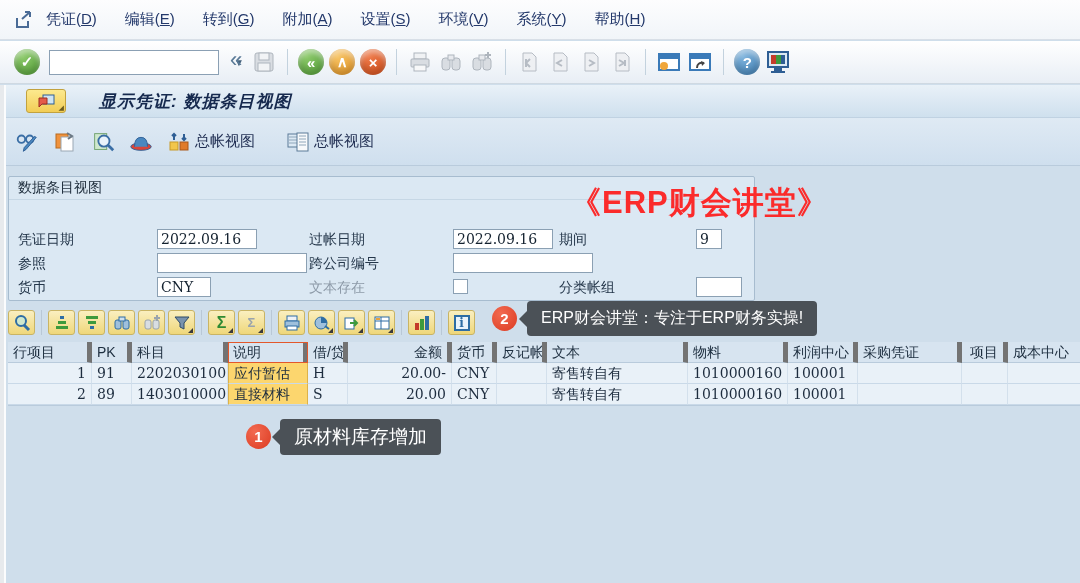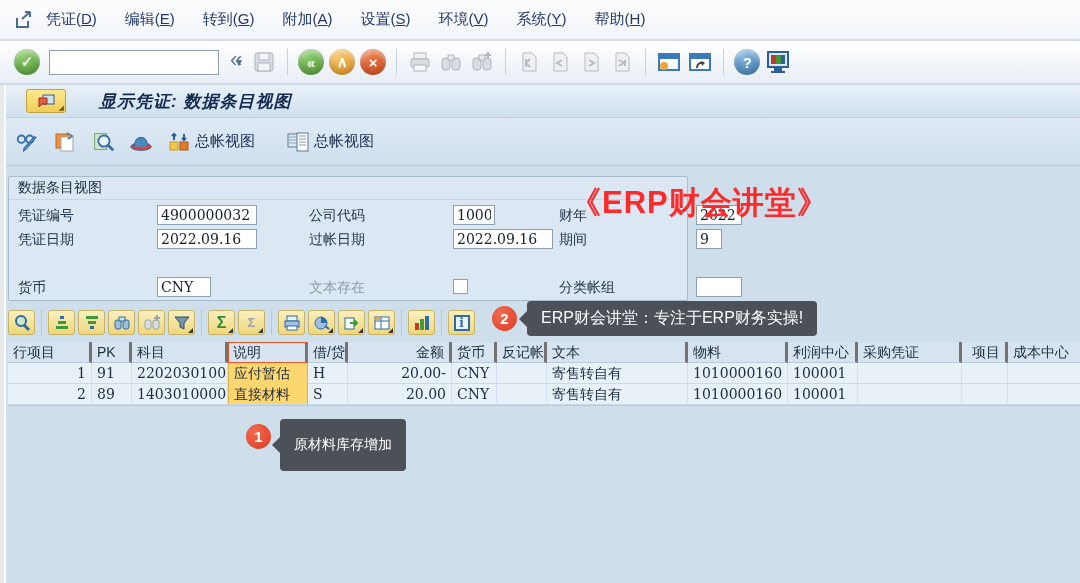--- a/index.html
+++ b/index.html
@@ -69,21 +69,21 @@
     border-bottom:1px solid #b9cbdc;
     display:flex; align-items:center; gap:12px; padding-left:14px;
   }
   .appbtn { display:flex; align-items:center; gap:3px; font-size:15px; color:#1e2c50; cursor:pointer; }
   .left-gutter {
     position:absolute; left:0; top:85px; width:6px; height:498px;
     background:#e7eaed; border-right:2px solid #fbfcfd;
   }
   
   .groupbox {
-    position:absolute; left:8px; top:176px; width:680px; height:125px;
+    position:absolute; left:8px; top:176px; width:747px; height:125px;
     background:#dbe8f3; border:1px solid #a7bccf; border-radius:2px;
   }
   .gb-header { height:23px; border-bottom:1px solid #c6d7e5; display:flex; align-items:center; padding-left:9px; font-size:14px; color:#1c2b3a; }
   .frow { position:absolute; height:22px; display:block; width:100%; }
   .flabel { position:absolute; font-size:14px; color:#24364a; top:2px; }
   .flabel.dis { color:#8d9aa8; }
   .finput {
     position:absolute; top:0; height:20px; background:#fff;
     border:1px solid #8ba0b3; font-family:"DejaVu Serif", serif;
     font-size:14px; padding:0 3px; color:#13212f; outline:none;
@@ -108,21 +108,21 @@
   .sum-glyph.gray { color:#9aa4ad; font-size:13px; }
   .info-glyph { width:16px; height:16px; border:2px solid #2e6da4; background:#eaf3fb; color:#2e6da4; font-weight:bold; font-family:"DejaVu Serif",serif; font-size:12px; display:flex; align-items:center; justify-content:center; }
   
   .alvtable { position:absolute; left:8px; top:342px; width:1072px; overflow:hidden; border-bottom:1px solid #b9cbdc; }
   .trow {
     display:grid;
     grid-template-columns:84px 40px 96px 80px 40px 104px 45px 50px 141px 100px 70px 104px 46px 92px;
     height:21px; line-height:20px; font-size:14px;
   }
   .thead { background:#d7e4f0; color:#1d2e3f; }
-  .thead .cell { border-right:3px solid #737373; border-bottom:1px solid #b9cbdc; }
+  .thead .cell { border-right:5px solid #737373; border-bottom:1px solid #b9cbdc; }
   .tbody-row { background:#e9f1f8; }
   .tbody-row .cell { border-right:1px solid #d3e0ec; border-bottom:1px solid #c9d9e8; font-family:"DejaVu Serif", serif; }
   .cell { padding:0 5px; white-space:nowrap; overflow:hidden; }
   .ra { text-align:right; }
   .cell.hl { background:#fcd66e; border-right:1px solid #dcb24a; border-left:1px solid #dcb24a; font-family:"Liberation Sans",sans-serif; }
   .cell.selcol { outline:1px solid #e3572b; outline-offset:-1px; }
   
   .badge {
     position:absolute; width:25px; height:25px; border-radius:50%;
     background: radial-gradient(circle at 35% 30%, #f26a50, #dc3b22);
@@ -317,38 +317,36 @@
     </span>
     <span>总帐视图</span>
   </span>
 </div>
 
 <div class="left-gutter"></div>
 
 <div class="groupbox">
   <div class="gb-header">数据条目视图</div>
 
-  <div class="frow" style="top:28px">
-    <span class="flabel" style="left:9px">凭证编号</span>
-    <input class="finput" style="left: 148px; width: 100px;" readonly="" value="4900000032">
-    <span class="flabel" style="left:300px">公司代码</span>
-    <input class="finput" style="left: 444px; width: 42px;" readonly="" value="1000">
-    <span class="flabel" style="left:550px">财年</span>
-    <input class="finput" style="left: 687px; width: 46px;" readonly="" value="2022">
-  </div>
 
   <div class="frow" style="top:52px">
     <span class="flabel" style="left:9px">凭证日期</span>
     <input class="finput" style="left: 148px; width: 100px;" readonly="" value="2022.09.16">
     <span class="flabel" style="left:300px">过帐日期</span>
     <input class="finput" style="left: 444px; width: 100px;" readonly="" value="2022.09.16">
     <span class="flabel" style="left:550px">期间</span>
     <input class="finput" style="left: 687px; width: 26px;" readonly="" value="9">
   </div>
 
+  <div class="frow" style="top:76px">
+    <span class="flabel" style="left:9px">参照</span>
+    <input class="finput" style="left: 148px; width: 150px;" readonly="" value="">
+    <span class="flabel" style="left:300px">跨公司编号</span>
+    <input class="finput" style="left: 444px; width: 140px;" readonly="" value="">
+  </div>
 
   <div class="frow" style="top:100px">
     <span class="flabel" style="left:9px">货币</span>
     <input class="finput" style="left: 148px; width: 54px;" readonly="" value="CNY">
     <span class="flabel dis" style="left:300px">文本存在</span>
     <span class="fcheck" style="left:444px"></span>
     <span class="flabel" style="left:550px">分类帐组</span>
     <input class="finput" style="left: 687px; width: 46px;" readonly="" value="">
   </div>
 </div>
@@ -499,13 +497,13 @@
     <div class="cell"></div>
     <div class="cell ra"></div>
     <div class="cell"></div>
   </div>
 </div>
 
 <span class="badge" style="left:492px;top:306px">2</span>
 <div class="bubble" style="left:527px;top:301px;height:35px">ERP财会讲堂：专注于ERP财务实操!</div>
 
 <span class="badge" style="left:246px;top:424px">1</span>
-<div class="bubble" style="left:280px;top:419px;height:52px;font-size:14px">原材料库存增加</div>
+<div class="bubble" style="left:280px;top:419px;height:36px;font-size:19px">原材料库存增加</div>
 
 </body></html>

